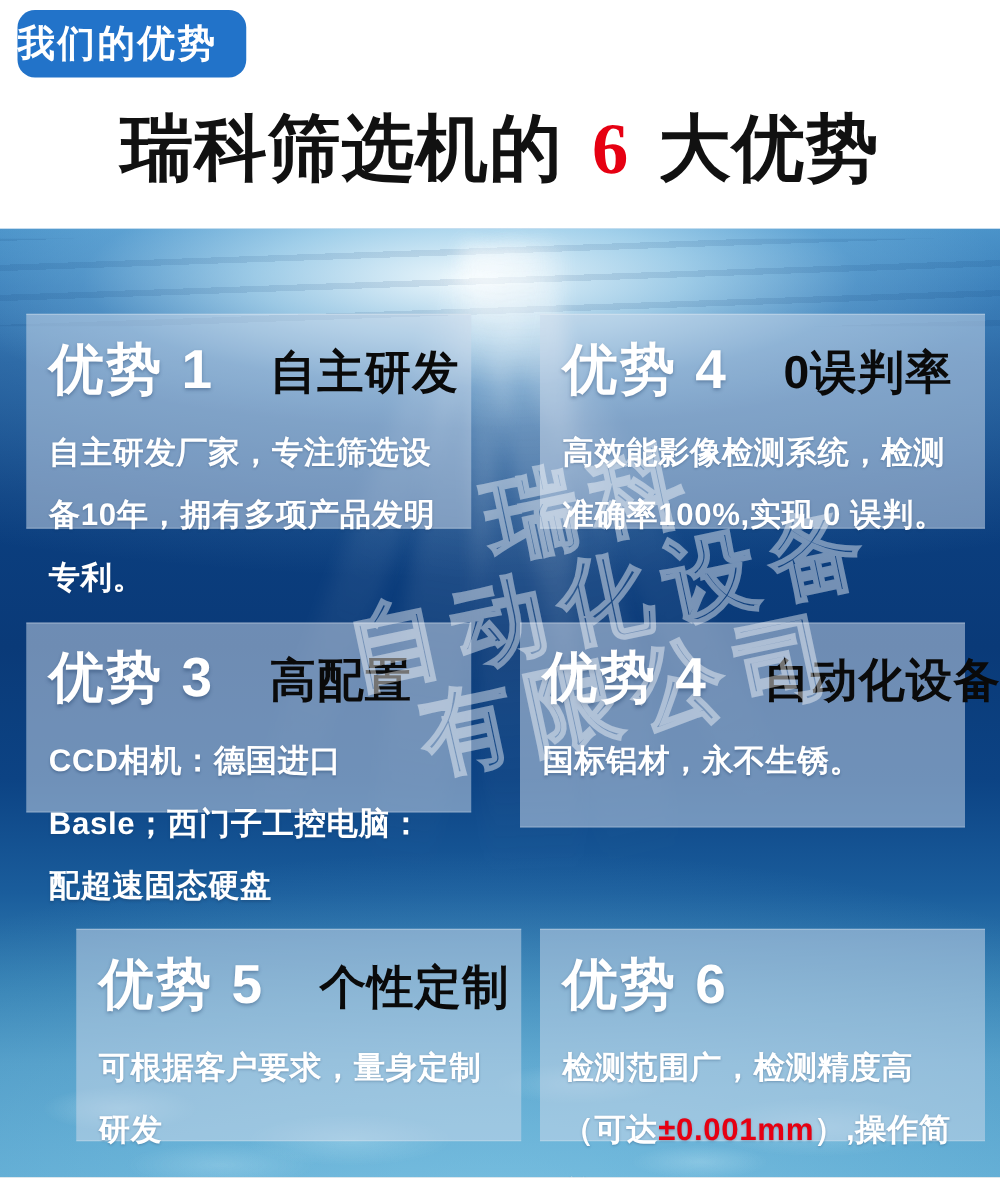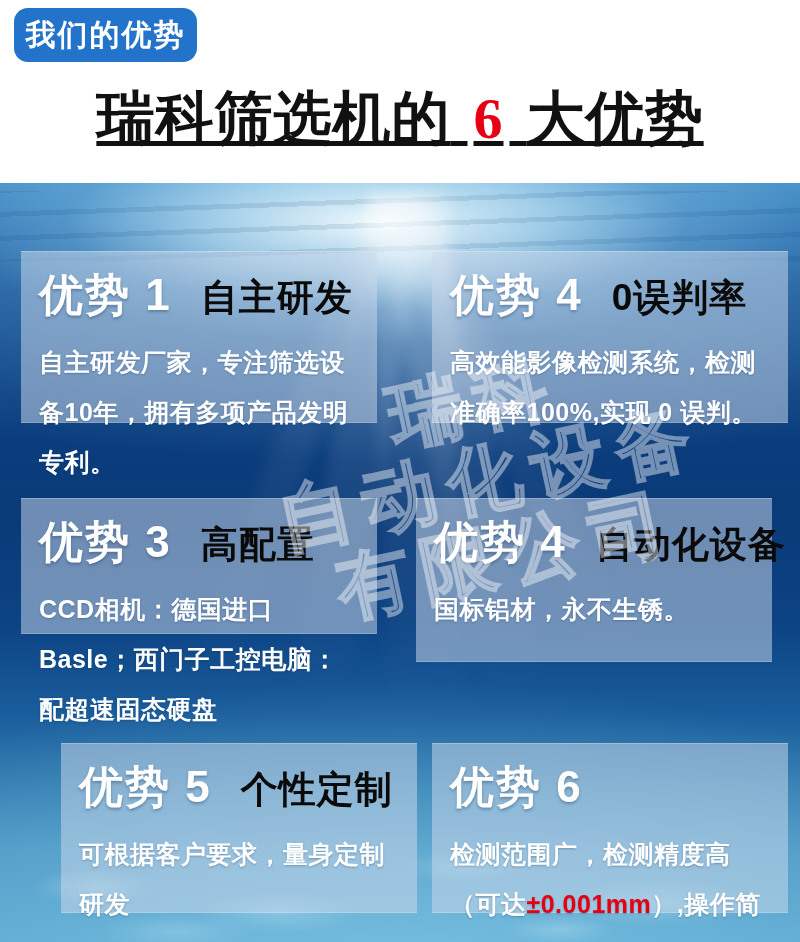--- a/index.html
+++ b/index.html
@@ -9,21 +9,21 @@
   .poster {
     position:relative; width:800px; height:942px;
     margin:0 auto; background:#ffffff; overflow:hidden;
   }
 
   
   .header { position:absolute; top:0; left:0; width:800px; height:183px; background:#ffffff; }
 
   .badge {
     position:absolute; left:14px; top:8px; width:183px; height:54px;
-    border-radius:14px; display:flex; align-items:center; justify-content:center;
+    border-radius:14px; display:flex; align-items:center; justify-content:flex-start;
   }
   .badge span {
     color:#ffffff; font-size:30px; font-weight:700; letter-spacing:2px;
   }
 
   .title {
     position:absolute; top:80px; left:0; width:100%;
     text-align:center; font-weight:900; font-size:58px;
     color:#111111; letter-spacing:1px; white-space:nowrap;
   }
@@ -89,26 +89,26 @@
   
   .card {
     position:absolute; width:356px; z-index:3;
     background:rgba(203,217,234,0.52);
     border-top:1px solid rgba(255,255,255,0.25);
     border-bottom:1px solid rgba(255,255,255,0.18);
     padding:14px 18px 0 18px;
   }
   .card1 { left:21px;  top:68px;  height:172px; }
   .card2 { left:432px; top:68px;  height:172px; }
-  .card3 { left:21px;  top:315px; height:136px; }
+  .card3 { left:21px;  top:315px; height:152px; }
   .card4 { left:416px; top:315px; height:164px; }
   .card5 { left:21px;  top:560px; height:170px;margin-left:40px; }
   .card6 { left:432px; top:560px; height:170px; }
 
-  .card-head { display:flex; align-items:baseline; gap:29px; }
+  .card-head { display:flex; align-items:baseline; gap:44px; }
   .card-num {
     color:#ffffff; font-size:44px; font-weight:700; letter-spacing:2px;
     text-shadow:0 2px 3px rgba(20,50,90,0.35); white-space:nowrap;
   }
   .card-sub {
     color:#0a0a0a; font-size:37px; font-weight:900; letter-spacing:1px; white-space:nowrap;
   }
   .card-body {
     margin-top:12px; color:#ffffff; font-size:25px; font-weight:700;
     line-height:2.0; letter-spacing:0.5px;
@@ -117,21 +117,21 @@
 </style>
 </head>
 <body>
 
 <div class="poster">
 
   <div class="header">
     <div class="badge" style="background-color: rgb(34, 115, 201);">
       <span>我们的优势</span>
     </div>
-    <div class="title" style="color: rgb(17, 17, 17); text-decoration: underline;">
+    <div class="title" style="color: rgb(17, 17, 17);">
       <span>瑞科筛选机的</span>
       <span class="num" style="color: rgb(230, 0, 18);">6</span>
       <span>大优势</span>
     </div>
   </div>
 
   <div class="ocean">
     <div class="surface-waves"></div>
 
     <div>

